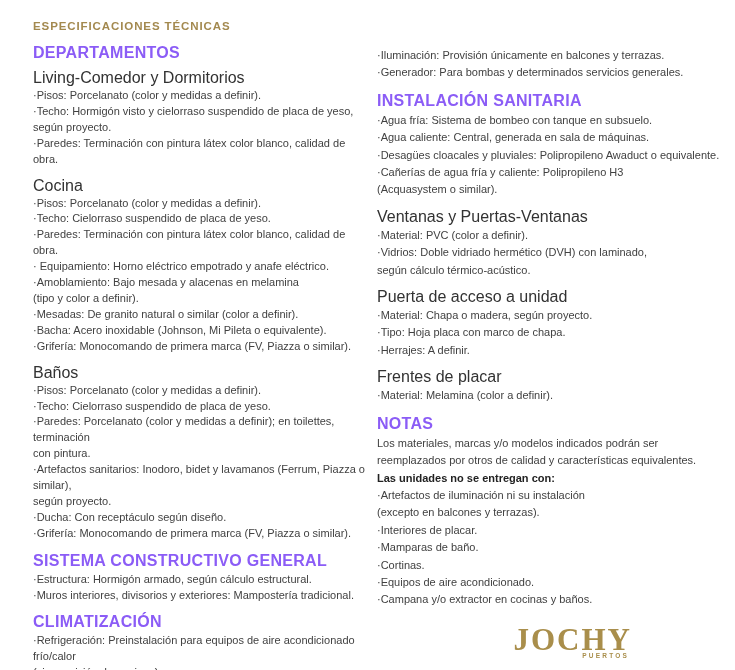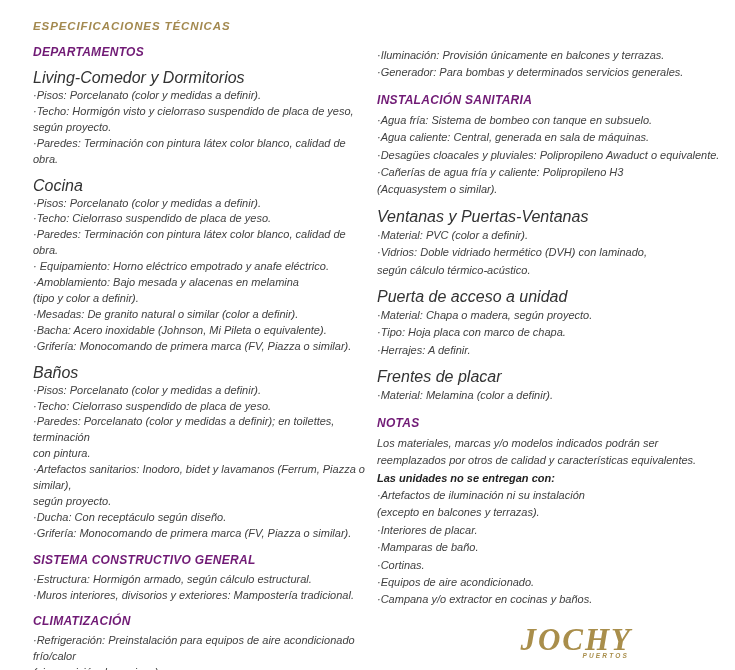--- a/index.html
+++ b/index.html
@@ -6,41 +6,40 @@
   html, body {
     width: 735px; height: 670px;
     background: #ffffff;
     font-family: "Liberation Sans", sans-serif;
     overflow: hidden;
   }
   .page {
     position: relative;
     width: 649px; height: 670px;
     background: #ffffff;
-    font-style: italic;
   }
   .col {
     position: absolute;
     top: 0;
   }
   .col-left  { left: 33px;  top: 20px; width: 336px; }
   .col-right { left: 377px; top: 47px; width: 348px; }
 
   .doc-title {
     font-size: 11.5px;
     font-weight: bold;
     letter-spacing: 0.9px;
     color: #a3894f;
     margin-bottom: 13px;
   }
   .block { margin-bottom: 9px; }
   .section-heading {
-    font-size: 12px;
+    font-size: 16px;
     font-weight: bold;
-    color: #701a75;
+    color: #8b5cf6;
     letter-spacing: 0.3px;
     line-height: 15px;
     margin-top: 11px;
     margin-bottom: 4px;
   }
   .sub-heading {
     font-size: 16px;
     font-weight: 500;
     color: #323232;
     line-height: 15px;

